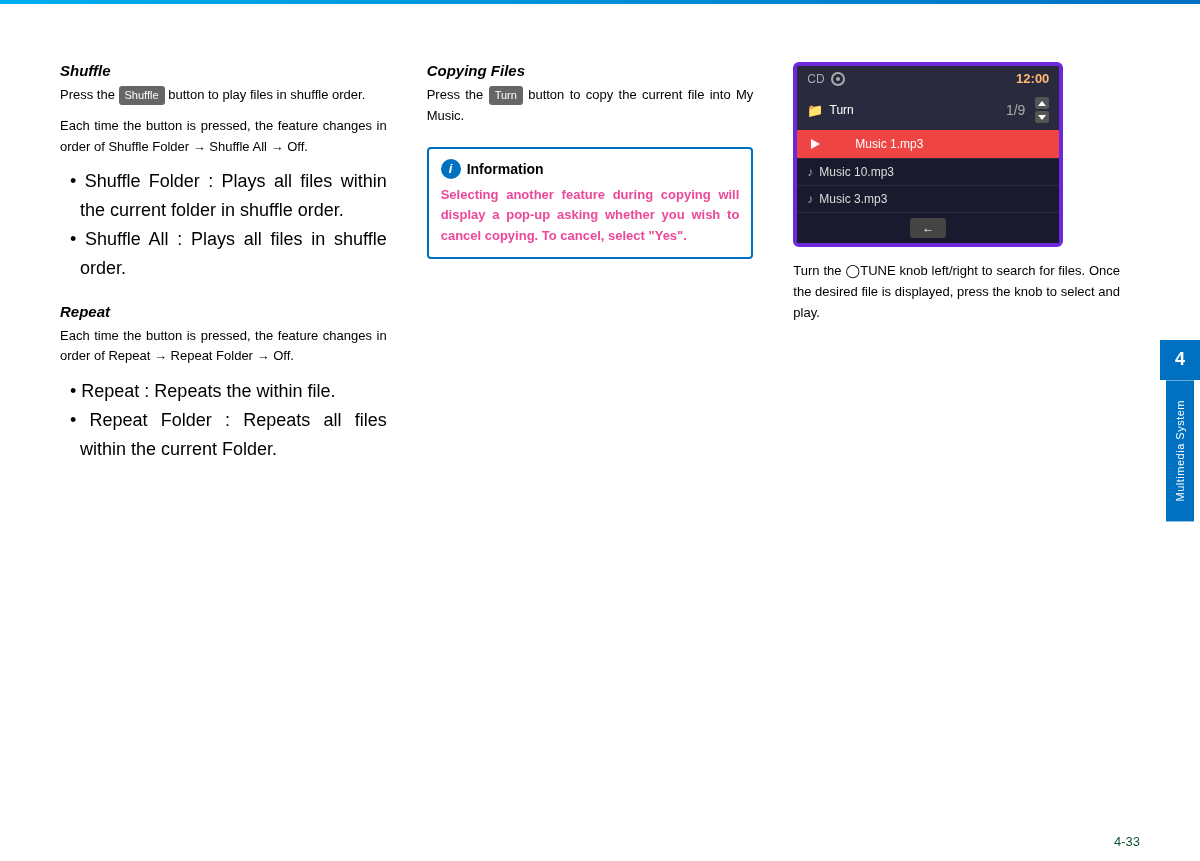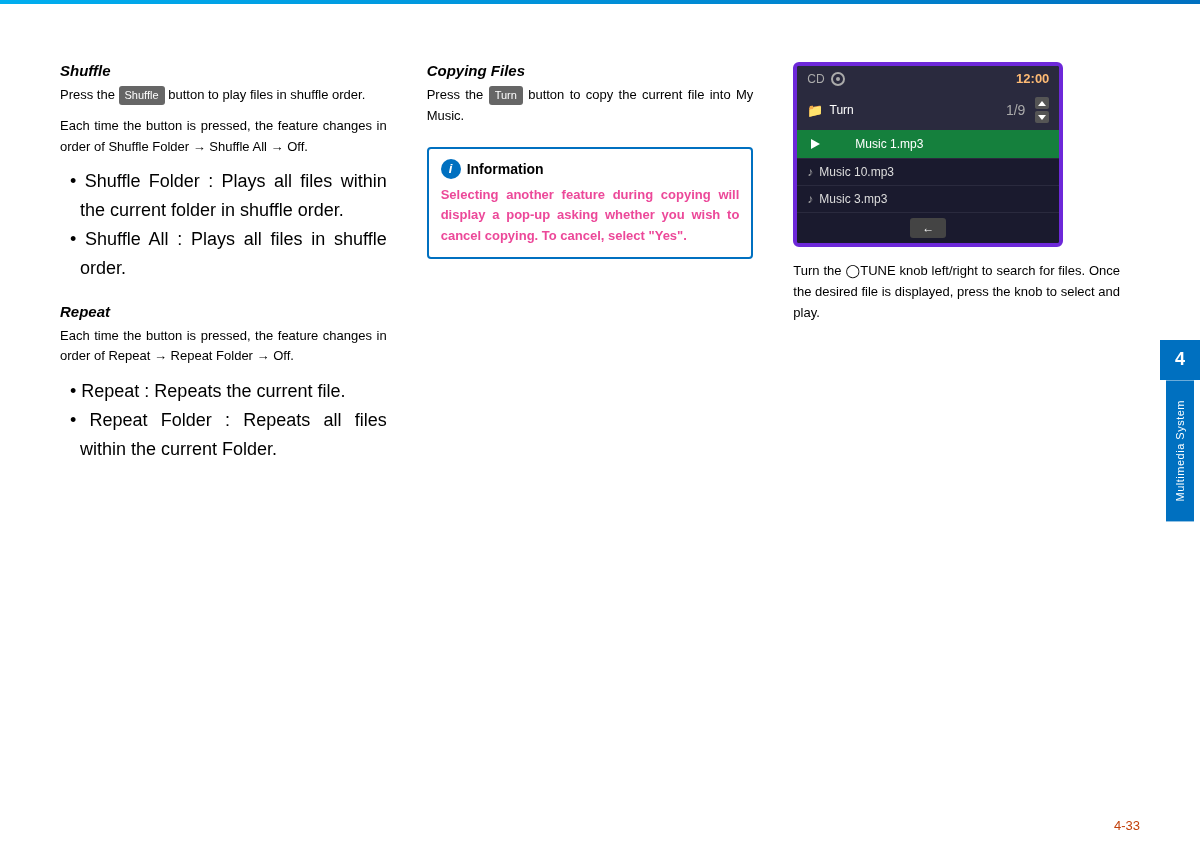--- a/index.html
+++ b/index.html
@@ -174,21 +174,21 @@
       border-bottom: 1px solid #2a2a3e;
       color: #ddd;
       font-size: 12px;
       gap: 6px;
     }
     .screen-row.home-row {
       background: #2a2a3e;
       color: #fff;
     }
     .screen-row.active-row {
-      background: #15803d;
+      background: #ef4444;
       color: #fff;
       gap: 32px;
     }
     .screen-row-text { flex: 1; }
     .screen-row-num { color: #aaa; font-size: 14px; }
 
     .play-icon {
       width: 16px;
       height: 16px;
       display: flex;
@@ -295,21 +295,21 @@
       <ul class="bullet-list">
         <li>Shuffle Folder : Plays all files within the current folder in shuffle order.</li>
         <li>Shuffle All : Plays all files in shuffle order.</li>
       </ul>
     </div>
 
     <div class="section">
       <div class="section-title">Repeat</div>
       <p class="body-text">Each time the button is pressed, the feature changes in order of Repeat <span class="arrow">→</span> Repeat Folder <span class="arrow">→</span> Off.</p>
       <ul class="bullet-list">
-        <li>Repeat : Repeats the current file.</li>
+        <li>Repeat : Repeats the within file.</li>
         <li>Repeat Folder : Repeats all files within the current Folder.</li>
       </ul>
     </div>
 
   </div>
 
   <div class="col">
 
     <div class="section">
       <div class="section-title">Copying Files</div>
@@ -385,13 +385,13 @@
 
   </div>
 
 </div>
 
 <div class="right-sidebar" style="position:fixed;right:0;top:0;bottom:0;width:40px;display:flex;flex-direction:column;align-items:center;justify-content:center;">
   <div class="sidebar-num">4</div>
   <div class="sidebar-tab">Multimedia System</div>
 </div>
 
-<div class="page-number" style="position:fixed;bottom:28px;right:60px;font-size:13px;color:#c2410c;margin-top:32px;">4-33</div>
+<div class="page-number" style="position:fixed;bottom:12px;right:60px;font-size:13px;color:#14532d;margin-top:32px;">4-33</div>
 
 </body></html>

